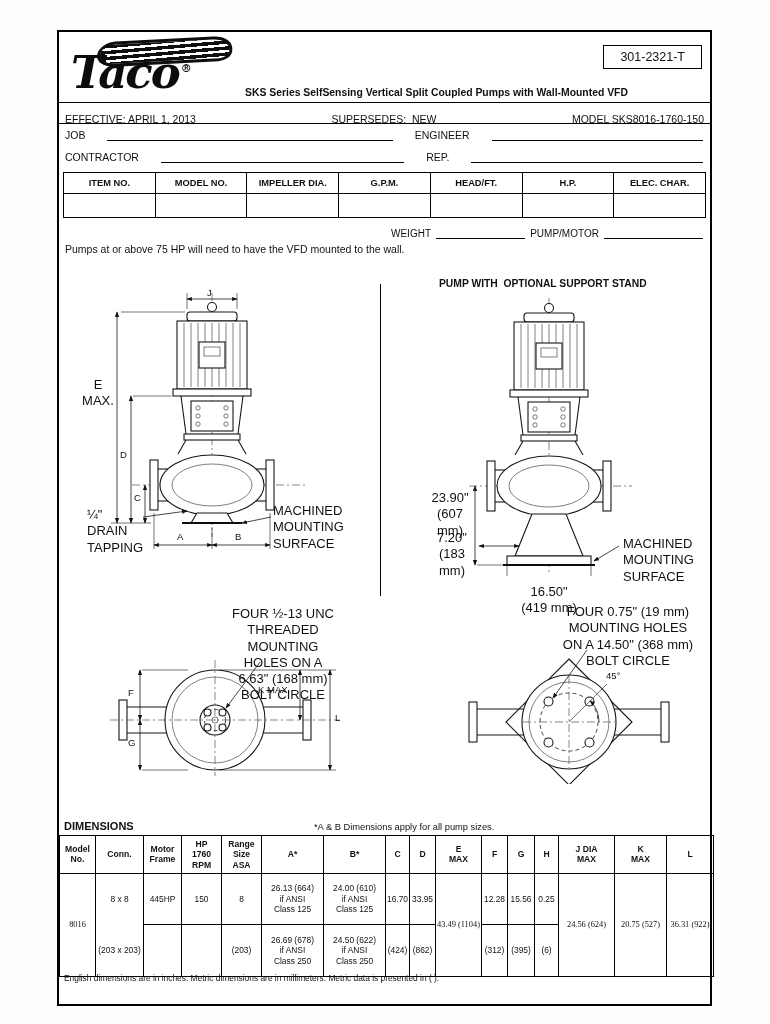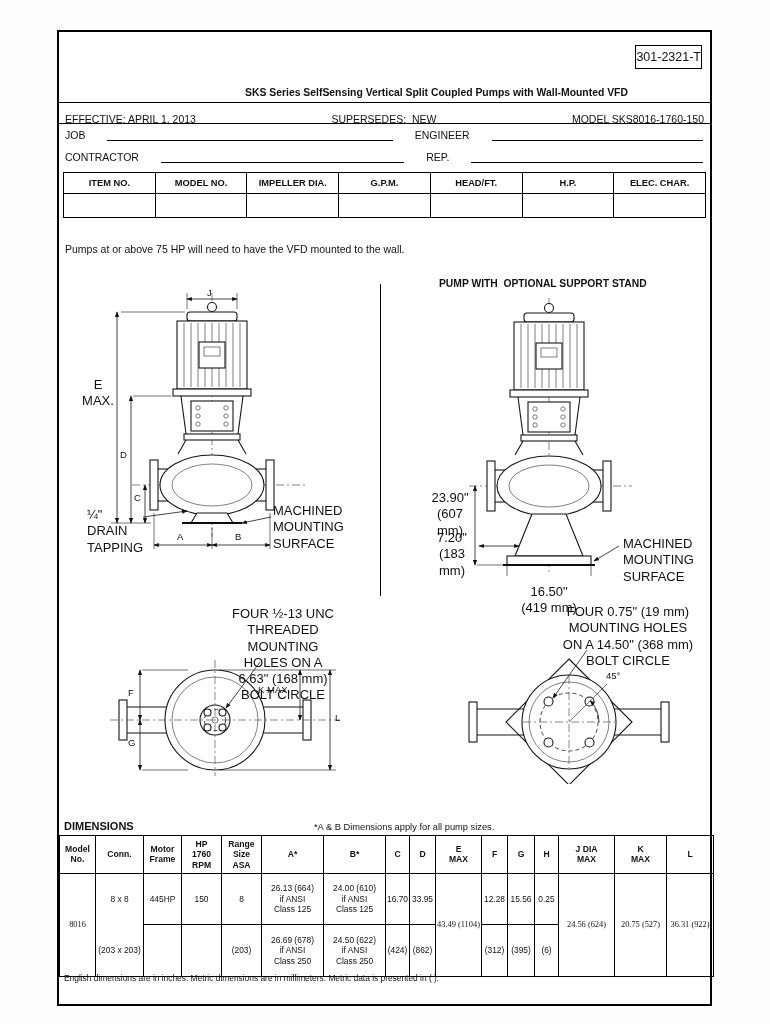--- a/index.html
+++ b/index.html
@@ -12,21 +12,21 @@
   .logo { position:absolute; left:10px; top:6px; width:182px; height:62px; }
   .logo-flag { position:absolute; left:28px; top:1px; width:136px; height:25px;
     background:repeating-linear-gradient(178deg,#0f0f0f 0 3.5px,#fff 3.5px 6px);
     border:3px solid #0d0d0d; border-radius:16px 22px 12px 20px / 12px 16px 9px 13px;
     transform:rotate(-3deg) skewX(-14deg); }
   .logo-word { position:absolute; left:2px; top:8px; font-family:"DejaVu Serif", serif;
     font-style:italic; font-weight:bold; font-size:45px; letter-spacing:-2px; color:#0c0c0c; }
   .logo-word .reg { font-size:11px; vertical-align:super; letter-spacing:0; font-style:normal; margin-left:2px; }
   .title { position:absolute; left:208px; top:12px; width:392px; text-align:center;
     font-size:25px; font-weight:bold; letter-spacing:-0.5px; }
-  .docnum { position:absolute; right:8px; top:13px; border:1.5px solid #000; padding:4px 0;
+  .docnum { position:absolute; right:8px; top:13px; border:1.5px solid #000; padding:4px 16px;
     font-size:12.5px; }
   .subtitle { position:absolute; left:186px; top:55px; width:462px; font-size:10.4px; font-weight:bold; }
 
   .meta { position:absolute; top:70px; left:0; width:100%; height:22px;
     border-top:1.5px solid #000; border-bottom:1px solid #000;
     display:flex; justify-content:space-between; align-items:center; padding:0 6px; font-size:10.5px; }
   .meta span { white-space:pre;margin-top:12px; }
 
   .formrow { position:absolute; left:6px; right:7px; display:flex; align-items:flex-end; gap:22px; font-size:10.5px; }
   .fline { border-bottom:1px solid #000; height:12px; }
@@ -80,20 +80,24 @@
   .sp.nb .t { border-bottom:none; }
 
   .footer { position:absolute; left:5px; top:940px; font-size:8.4px; line-height:1.45; }
 </style>
 </head>
 <body>
 
 <div class="page">
   <div class="frame">
 
+    <div class="logo">
+      <div class="logo-flag"></div>
+      <div class="logo-word"><span>Taco</span><span class="reg">®</span></div>
+    </div>
     <div class="docnum">301-2321-T</div>
     <div class="subtitle">SKS Series SelfSensing Vertical Split Coupled Pumps with Wall-Mounted VFD</div>
 
     <div class="meta">
       <span>EFFECTIVE: APRIL 1, 2013</span>
       <span>SUPERSEDES:  NEW</span>
       <span>MODEL SKS8016-1760-150</span>
     </div>
 
     <div class="formrow row-job">
@@ -129,20 +133,26 @@
             <td></td>
             <td></td>
             <td></td>
             <td></td>
             <td></td>
           </tr>
         </tbody>
       </table>
     </div>
 
+    <div class="weightrow">
+      <span>WEIGHT</span>
+      <div class="fline" style="flex:0.9;"></div>
+      <span>PUMP/MOTOR</span>
+      <div class="fline" style="flex:1;"></div>
+    </div>
 
     <div class="note">Pumps at or above 75 HP will need to have the VFD mounted to the wall.</div>
 
     <div class="rtitle">PUMP WITH  OPTIONAL SUPPORT STAND</div>
     <div class="vdiv"></div>
 
     <div class="fig fig1">
       <svg width="260" height="266">
         <defs>
           <marker id="ar1" viewBox="0 0 8 8" markerWidth="7" markerHeight="7" refX="7" refY="4" orient="auto-start-reverse">

